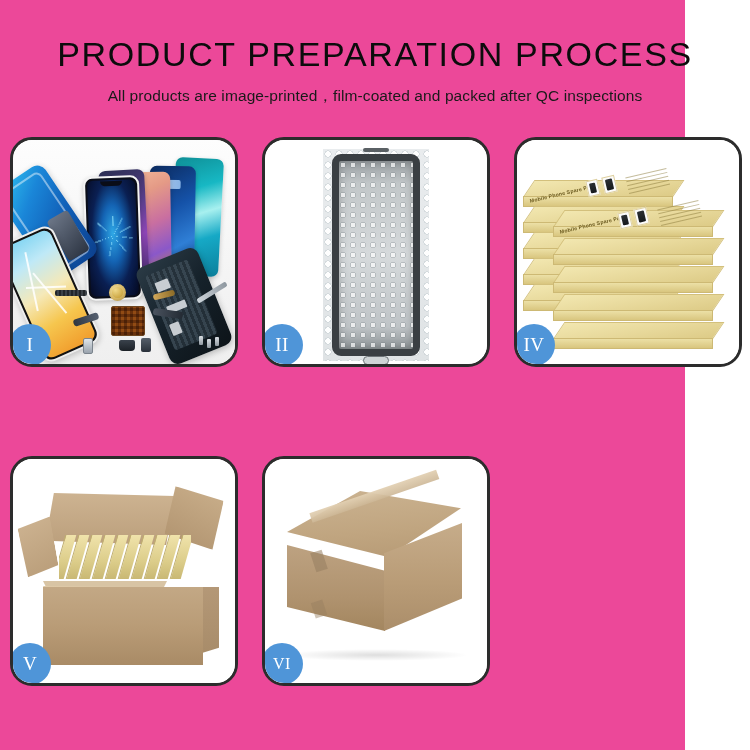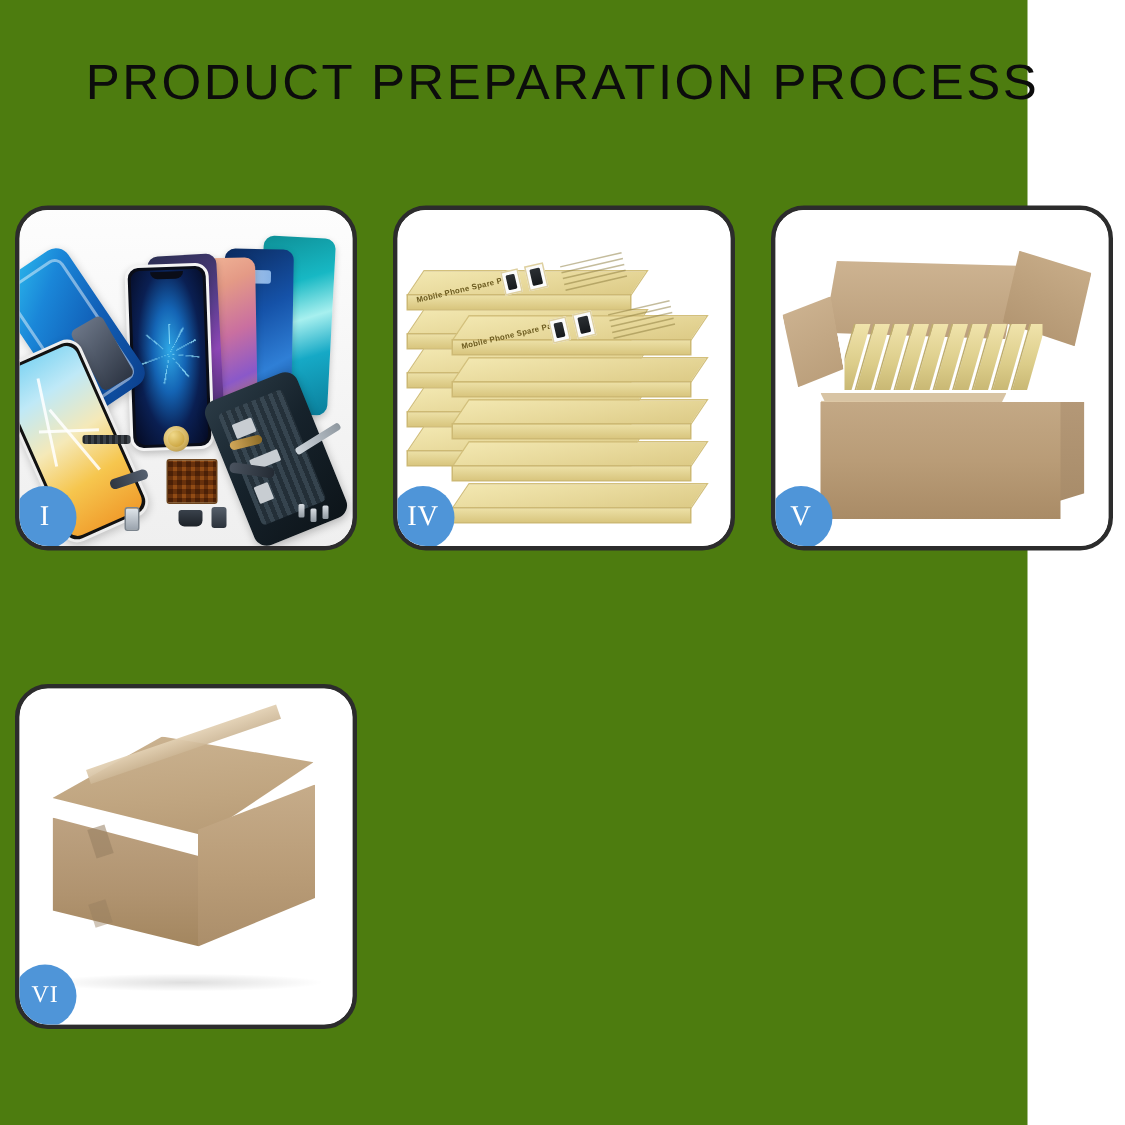--- a/index.html
+++ b/index.html
@@ -2,21 +2,21 @@
 <html><head>
 <meta charset="utf-8">
 <style>
   * { box-sizing: border-box; margin: 0; padding: 0; }
   html, body {
     width: 750px; height: 750px;
     background: #ffffff;
     font-family: "Liberation Sans", sans-serif;
     overflow: hidden;
   }
-  .page { position: relative; width: 685px; height: 750px; background: #4d7c0f; }
+  .page { position: relative; width: 685px; height: 750px; background: #ec4899; }
 
   
   .header { position: absolute; top: 0; left: 0; width: 750px; text-align: center; }
   .title {
     margin-top: 36px;
     font-size: 33px;
     font-weight: 400;
     letter-spacing: 1.6px;
     color: #0c0c0c;
     font-family: "Liberation Sans", sans-serif;
@@ -284,20 +284,21 @@
   .c6-shadow { position:absolute; left: 18px; bottom: 22px; width: 186px; height: 12px;
     background: radial-gradient(ellipse at 50% 50%, rgba(0,0,0,.13), rgba(0,0,0,0) 70%); }
 </style>
 </head>
 <body>
 
 <div class="page">
 
   <div class="header">
     <div class="title">PRODUCT PREPARATION PROCESS</div>
+    <div class="subtitle">All products are image-printed，film-coated and packed after QC inspections</div>
   </div>
 
   <div class="grid">
 
     <div class="panel">
       <div class="stage p1">
         <div class="ph ph-fan5"></div>
         <div class="ph ph-fan4"></div>
         <div class="ph ph-fan3"></div>
         <div class="ph ph-fan2"></div>
@@ -333,20 +334,31 @@
         <div class="part tweez"></div>
         <div class="part screws">
           <i style="left:0;top:0;"></i>
             <i style="left:8px;top:3px;"></i>
             <i style="left:16px;top:1px;"></i>
         </div>
       </div>
       <div class="badge">I</div>
     </div>
 
+    <div class="panel">
+      <div class="stage p2">
+        <div class="bubble-sheet"></div>
+        <div class="screen-glass">
+          <div class="glass-bubbles"></div>
+          <div class="glass-ear"></div>
+          <div class="glass-home"></div>
+        </div>
+      </div>
+      <div class="badge">II</div>
+    </div>
 
 
     <div class="panel">
       <div class="stage p4">
         <div class="stack">
 
           <div class="bx" style="left:0px;top:14px;">
               <div class="top"></div>
               <div class="front"></div>
             </div>

